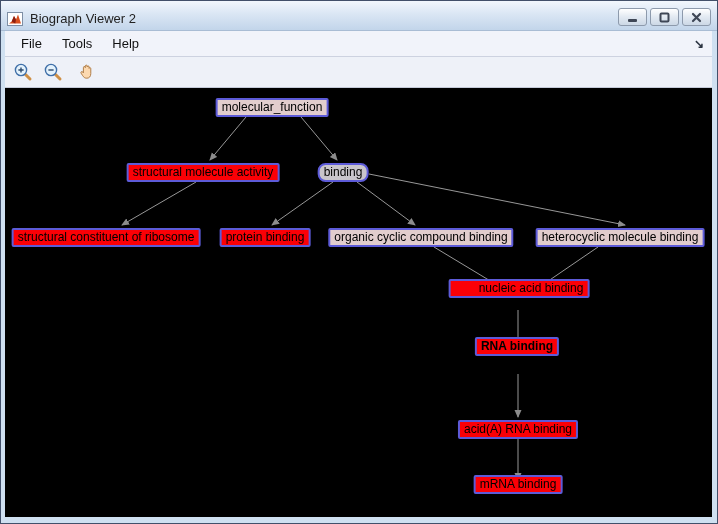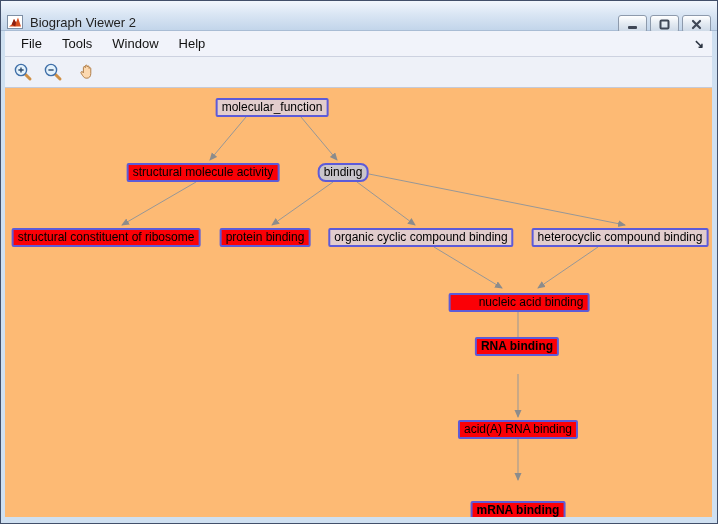--- a/index.html
+++ b/index.html
@@ -10,22 +10,22 @@
     border: 1px solid #42506a;
     background: #cfe0f1;
     display: flex; flex-direction: column;
   }
 
   
   .titlebar {
     height: 30px; flex: 0 0 30px;
     background: linear-gradient(#f2f7fd, #dae6f4 45%, #c2d5ea);
     border-bottom: 1px solid #a9bcd4;
-    display: flex; align-items: flex-start;
-    padding: 14px 6px; gap: 7px;
+    display: flex; align-items: flex-end;
+    padding: 4px 6px; gap: 7px;
   }
   .app-icon { display: flex; align-items: center; }
   .title-text { font-size: 13px; color: #222; flex: 1; }
   .win-buttons { display: flex; gap: 3px; }
   .win-btn {
     width: 29px; height: 18px;
     border: 1px solid #8d9aac; border-radius: 3px;
     background: linear-gradient(#ffffff, #e3eaf2 48%, #ccd8e6);
     display: flex; align-items: center; justify-content: center;
     cursor: default;
@@ -48,21 +48,21 @@
     height: 32px; flex: 0 0 32px;
     background: #eef1f8;
     border-top: 1px solid #cdd2e0;
     border-bottom: 1px solid #c4cad8;
     display: flex; align-items: center;
     padding: 0 6px; gap: 6px;
   }
   .tool-btn { width: 24px; height: 24px; display: flex; align-items: center; justify-content: center; border: 1px solid transparent; border-radius: 2px; }
 
   
-  .canvas { flex: 1; background: #fdba74; position: relative; overflow: hidden; }
+  .canvas { flex: 1; background: #000000; position: relative; overflow: hidden; }
   .edge-layer { position: absolute; left: 0; top: 0; }
   .node {
     position: absolute; transform: translateX(-50%);
     border: 2px solid #5d5bd8; border-radius: 2px;
     padding: 1px 4px;
     font-size: 12px; line-height: 13px; white-space: nowrap;
     color: #000; cursor: default;
   }
 </style>
 </head>
@@ -97,21 +97,20 @@
       </span>
     </span>
   </div>
 
   <div class="frame">
 
     <div class="menubar">
       <div class="menu-items">
           <div class="menu-item">File</div>
           <div class="menu-item">Tools</div>
-          <div class="menu-item">Window</div>
           <div class="menu-item">Help</div>
         </div>
       <span class="dock-arrow">↘</span>
     </div>
 
     <div class="toolbar">
       <span class="tool-btn">
         <svg width="20" height="20">
           <line x1="12.5" y1="12.5" x2="17" y2="17" stroke="#cf8f44" stroke-width="3" stroke-linecap="round"></line>
           <circle cx="8" cy="8" r="5.6" fill="#e4f2fc" stroke="#3f6fa8" stroke-width="1.4"></circle>
@@ -153,22 +152,22 @@
             <line x1="513" y1="351" x2="513" y2="392" stroke="#979797" stroke-width="1" marker-end="url(#arrow)"></line>
           </g>
       </svg>
       <div id="nodes">
           <div class="node" style="left: 267px; top: 10px; background: rgb(226, 205, 205); border-color: rgb(93, 91, 216);">molecular_function</div>
           <div class="node" style="left: 198px; top: 75px; background: rgb(251, 0, 6); border-color: rgb(93, 91, 216); text-align: center;">structural molecule activity</div>
           <div class="node" style="left: 338px; top: 75px; background: rgb(201, 197, 203); border-color: rgb(93, 91, 216); border-radius: 8px;">binding</div>
           <div class="node" style="left: 101px; top: 140px; background: rgb(251, 0, 6); border-color: rgb(93, 91, 216);">structural constituent of ribosome</div>
           <div class="node" style="left: 260px; top: 140px; background: rgb(251, 0, 6); border-color: rgb(93, 91, 216);">protein binding</div>
           <div class="node" style="left: 416px; top: 140px; background: rgb(226, 205, 205); border-color: rgb(93, 91, 216);">organic cyclic compound binding</div>
-          <div class="node" style="left: 615px; top: 140px; background: rgb(226, 205, 205); border-color: rgb(93, 91, 216);">heterocyclic compound binding</div>
-          <div class="node" style="left: 514px; top: 205px; background: rgb(251, 0, 6); border-color: rgb(93, 91, 216); padding-left: 28px;">nucleic acid binding</div>
+          <div class="node" style="left: 615px; top: 140px; background: rgb(226, 205, 205); border-color: rgb(93, 91, 216);">heterocyclic molecule binding</div>
+          <div class="node" style="left: 514px; top: 191px; background: rgb(251, 0, 6); border-color: rgb(93, 91, 216); padding-left: 28px;">nucleic acid binding</div>
           <div class="node" style="left: 512px; top: 249px; background: rgb(251, 0, 6); border-color: rgb(93, 91, 216); font-weight: bold;">RNA binding</div>
           <div class="node" style="left: 513px; top: 332px; background: rgb(251, 0, 6); border-color: rgb(93, 91, 216);">acid(A) RNA binding</div>
-          <div class="node" style="left: 513px; top: 413px; background: rgb(251, 0, 6); border-color: rgb(93, 91, 216); font-weight: bold;">mRNA binding</div>
+          <div class="node" style="left: 513px; top: 387px; background: rgb(251, 0, 6); border-color: rgb(93, 91, 216);">mRNA binding</div>
         </div>
     </div>
 
   </div>
 </div>
 
 </body></html>

